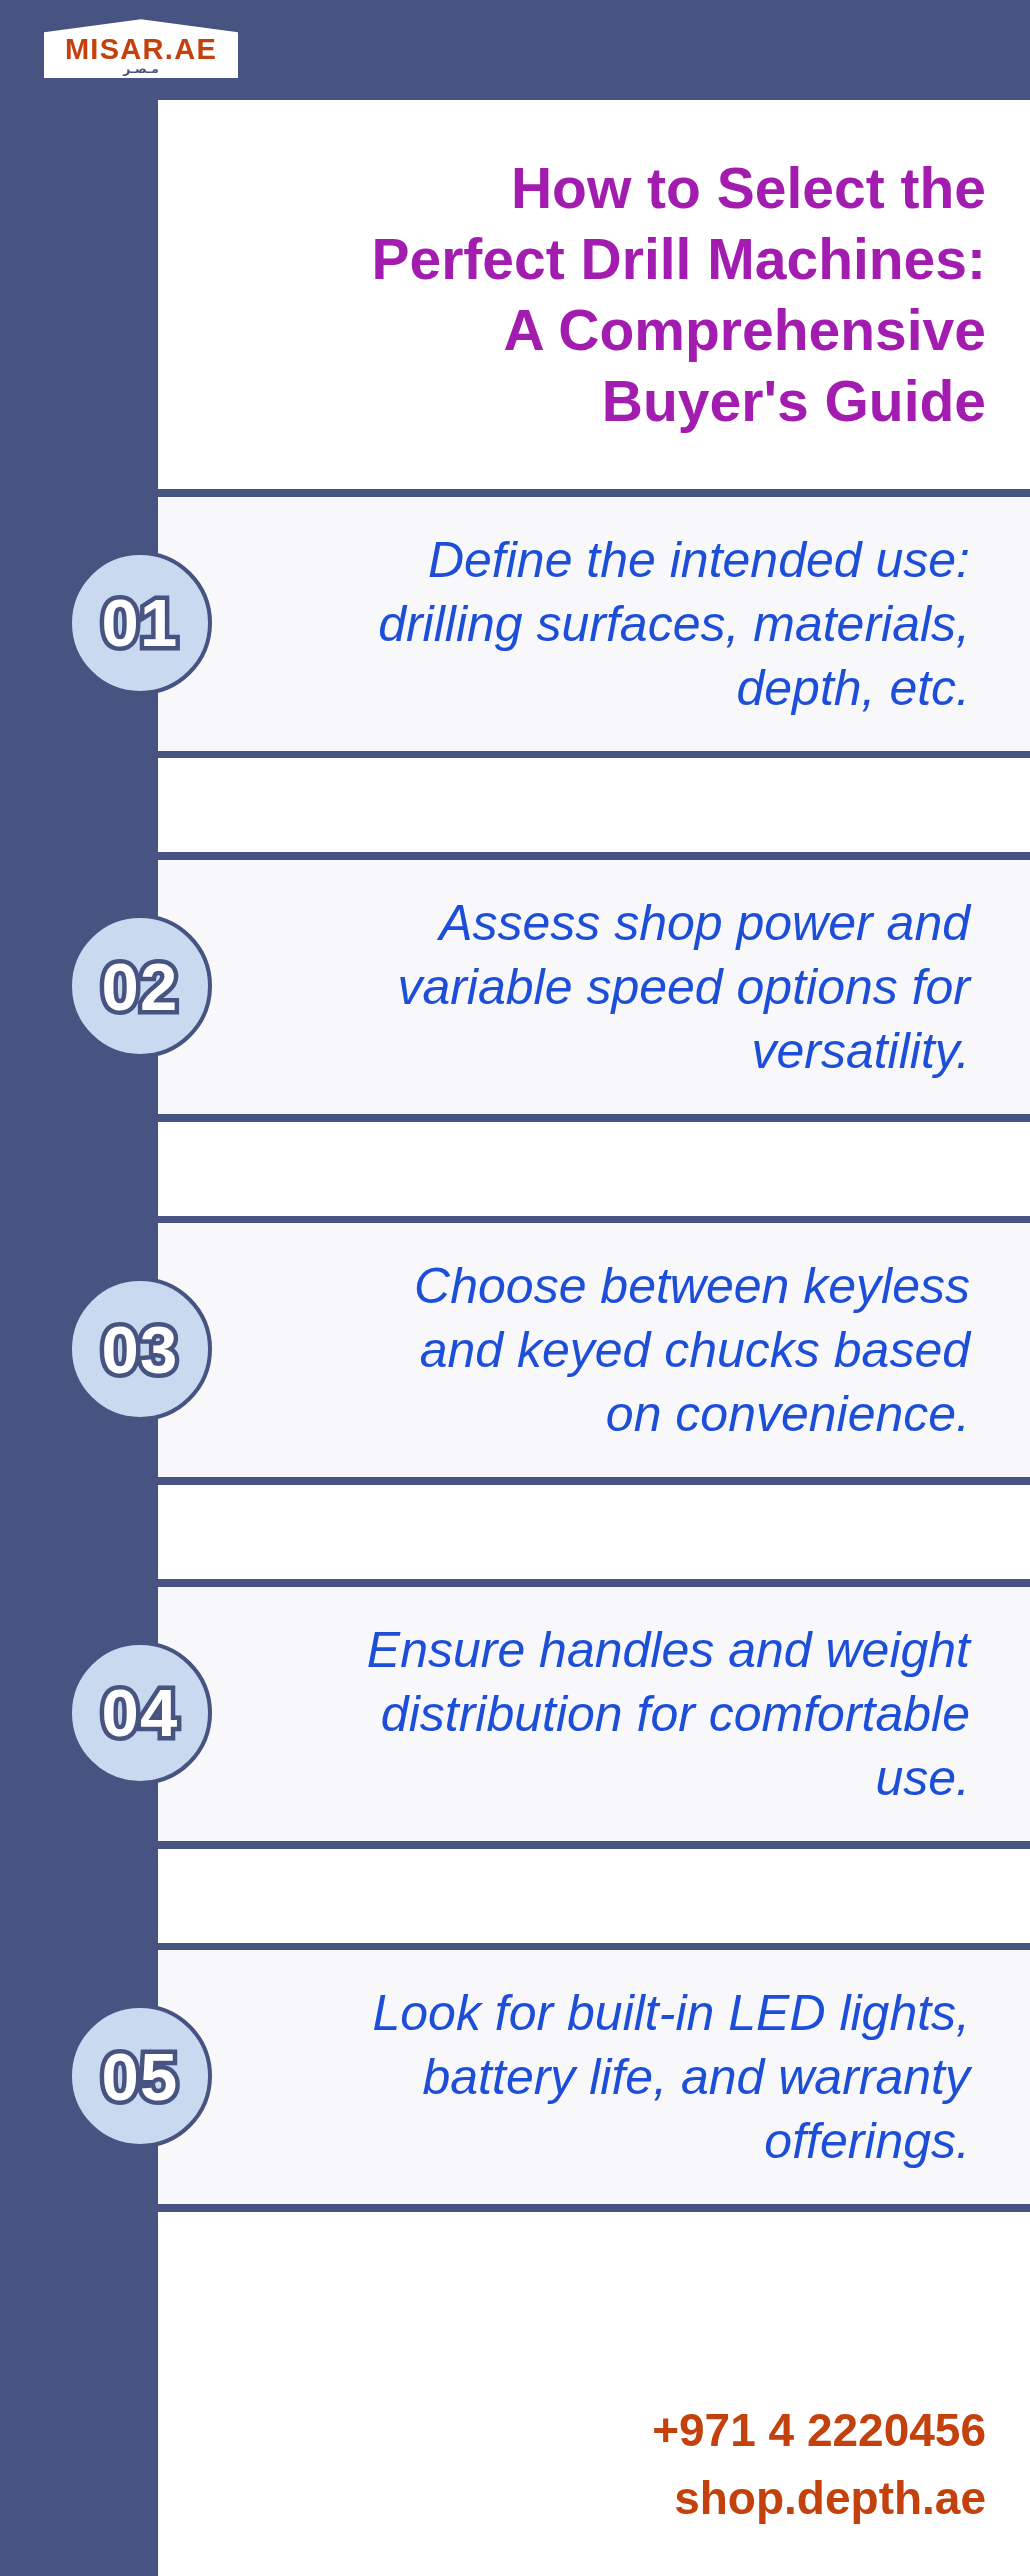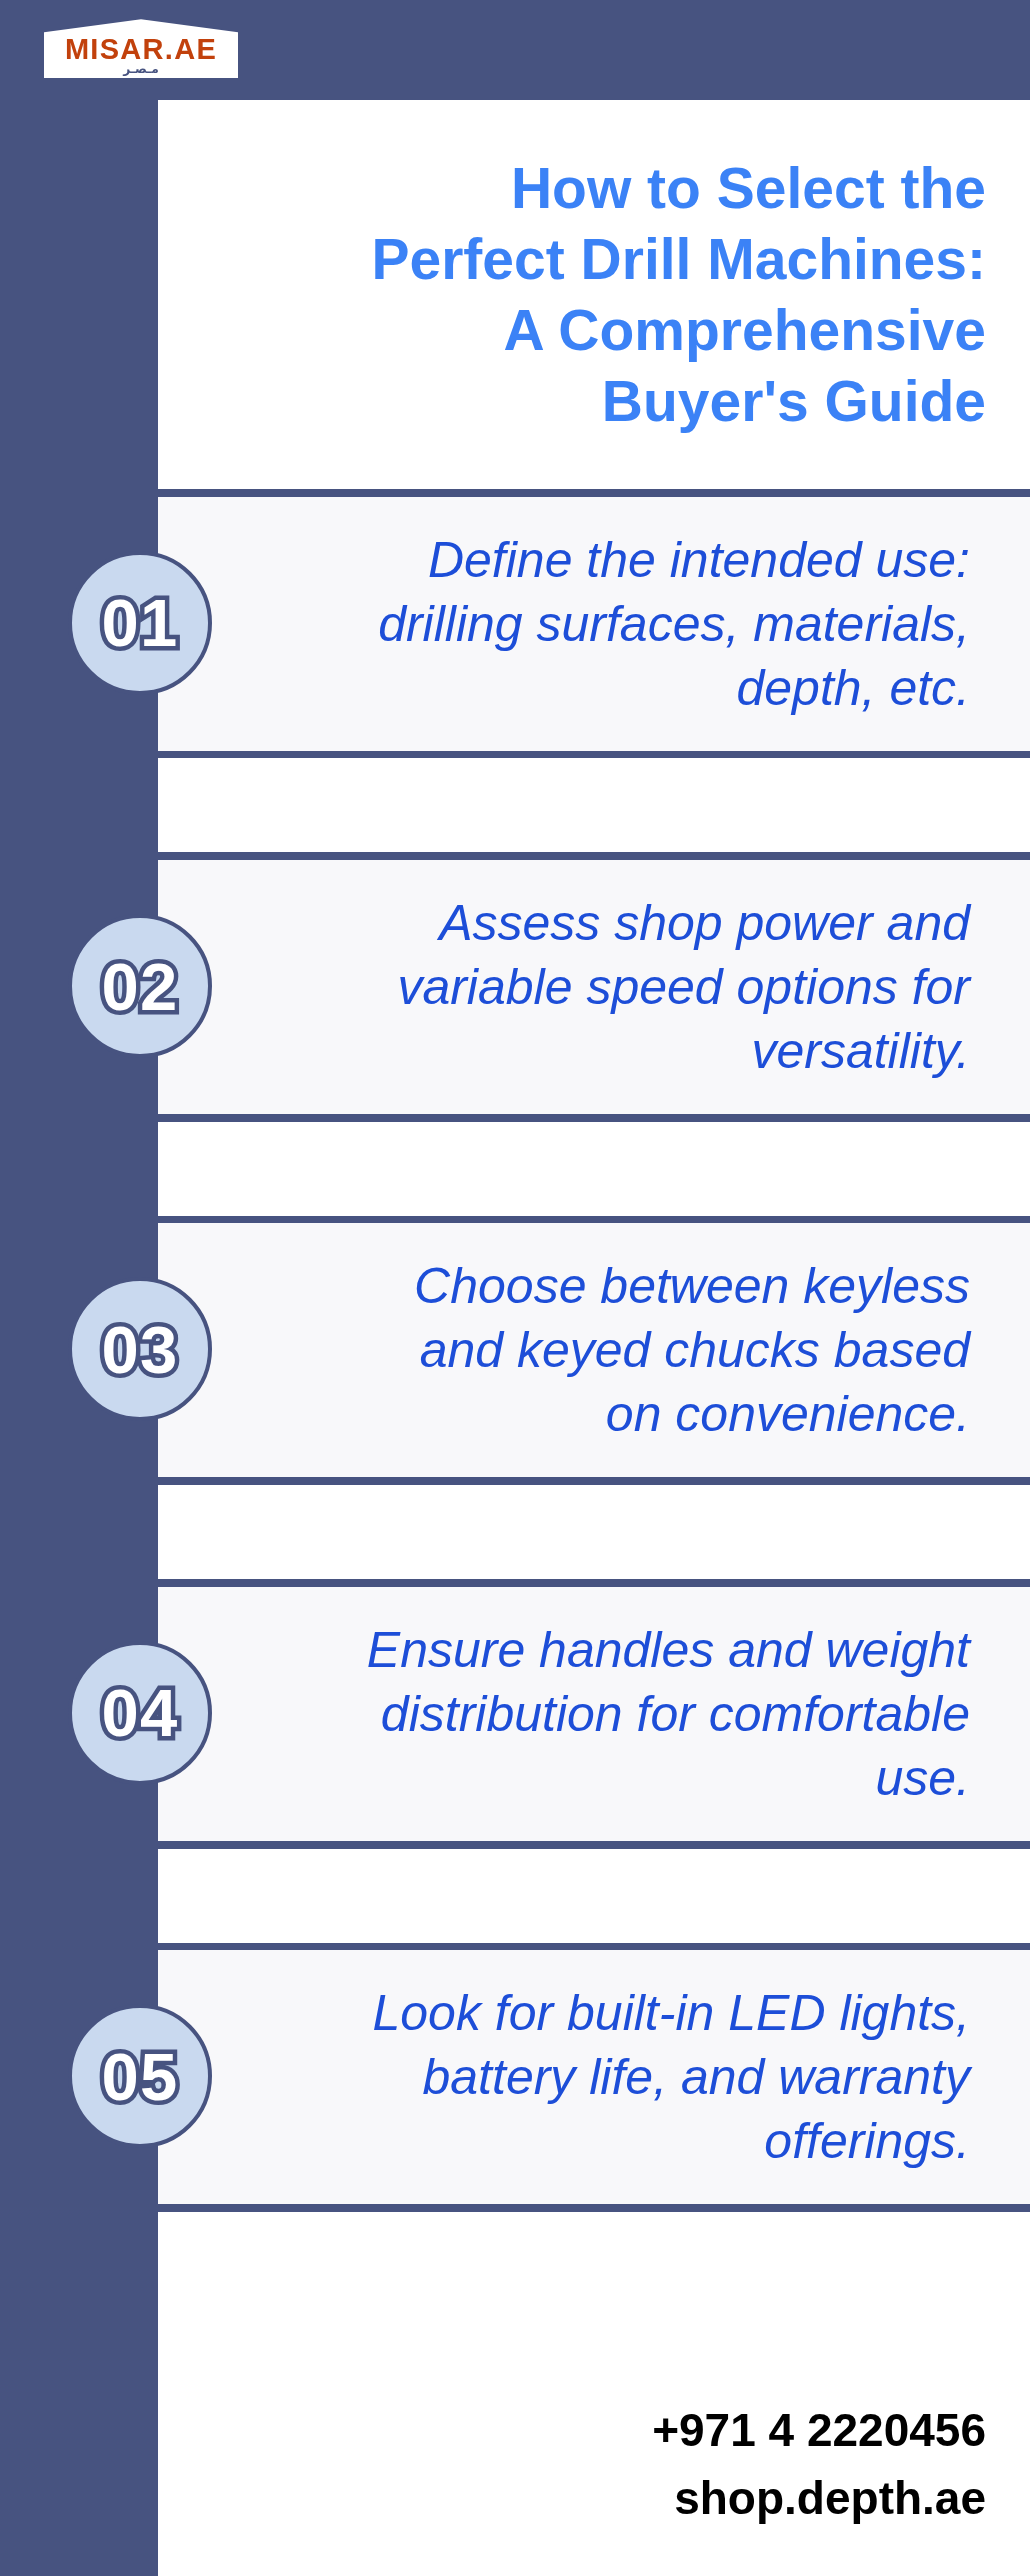--- a/index.html
+++ b/index.html
@@ -43,21 +43,21 @@
     position: absolute; left: 158px; top: 100px; width: 873px;
   }
 
   .title-card {
     height: 389px; background: #ffffff;
     display: flex; align-items: center; justify-content: flex-end;
     padding-right: 45px; box-sizing: border-box;
   }
   .title-card h1 {
     margin: 0;
-    font-size: 57px; font-weight: bold; color: #3b82f6;
+    font-size: 57px; font-weight: bold; color: #a21caf;
     line-height: 71px; text-align: right; white-space: pre-line;
   }
 
   .bar { height: 7.7px; background: #475380; }
   .gap { height: 94px; background: #ffffff; }
 
   .step-card {
     position: relative;
     height: 254px; background: #F8F8FA;
     display: flex; align-items: center; justify-content: flex-end;
@@ -88,21 +88,21 @@
     z-index: 0;
   }
   .num-fill { position: relative; color: #ffffff; z-index: 1; }
 
   .footer {
     padding: 184px 45px 0 0;
     text-align: right;
     background: #ffffff;
   }
   .footer-line {
-    font-size: 46px; font-weight: bold; color: #000000;
+    font-size: 46px; font-weight: bold; color: #c2410c;
     line-height: 68px;
   }
 </style>
 </head>
 <body>
 
 <div class="page">
 
   <div class="sidebar"></div>
   <div class="topband"></div>

